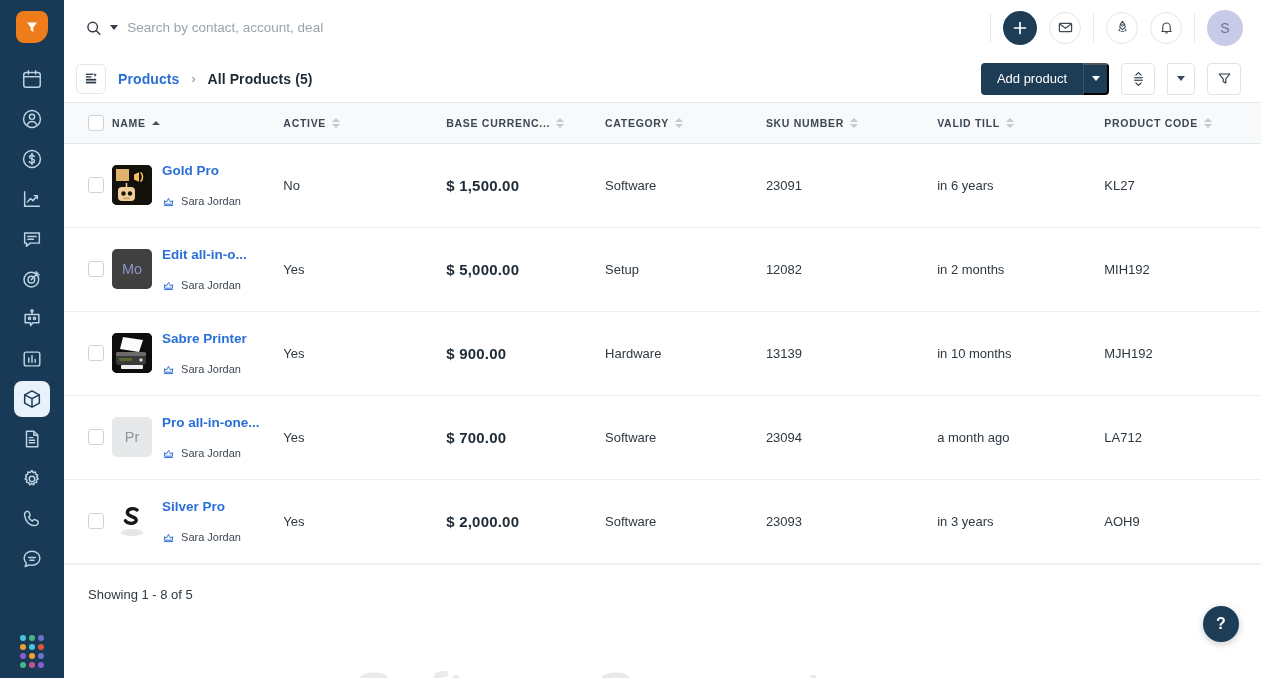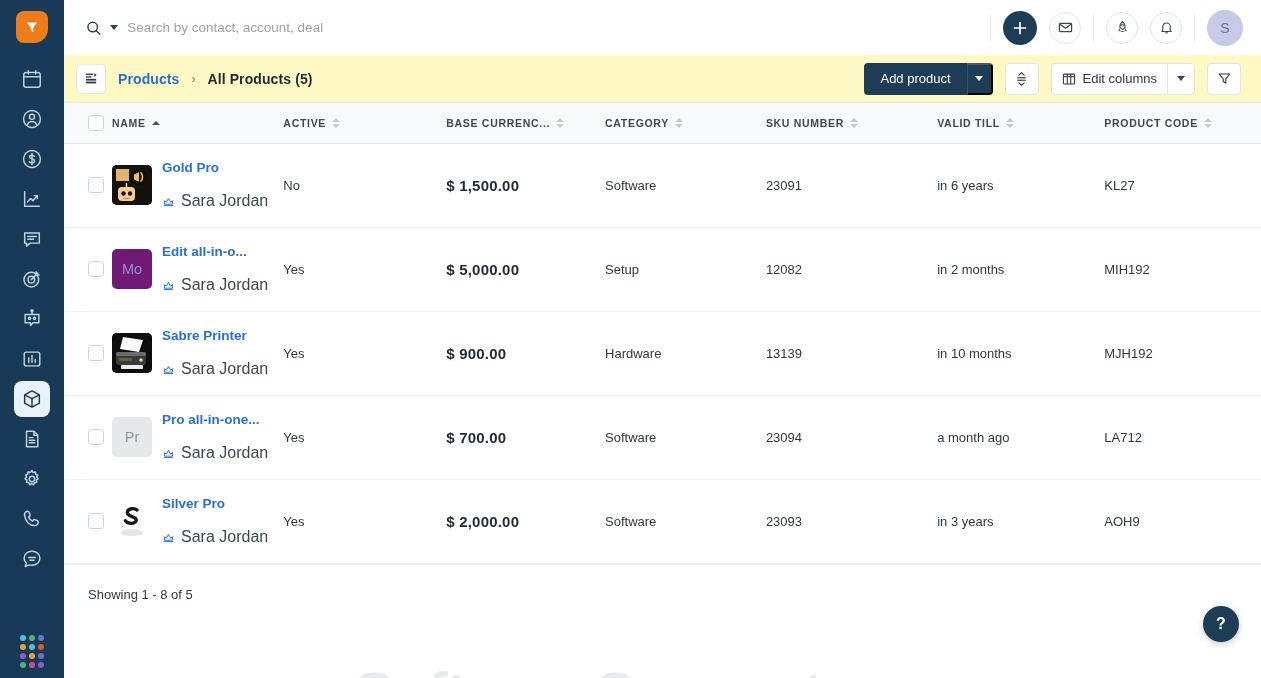--- a/index.html
+++ b/index.html
@@ -79,21 +79,21 @@
   .plus-btn:before { content: ""; position: absolute; }
   .avatar-top {
     width: 36px; height: 36px; border-radius: 50%;
     background: #c8cbe8; color: #6e7391;
     display: flex; align-items: center; justify-content: center;
     font-size: 14px; font-weight: 400;
   }
 
   
   .crumbbar {
-    height: 48px; background: #fef9c3;
+    height: 48px; background: #ffffff;
     border-bottom: 1px solid #e4e9ee;
     display: flex; align-items: center;
     padding: 0 20px 0 12px; gap: 12px;
     flex: 0 0 48px;
   }
   .sq-btn {
     width: 30px; height: 30px; border-radius: 5px;
     border: 1px solid #e2e7ec; background: #fff;
     display: flex; align-items: center; justify-content: center;
   }
@@ -175,21 +175,21 @@
     width: 40px; height: 40px; border-radius: 5px; flex: 0 0 40px;
     display: flex; align-items: center; justify-content: center;
     font-size: 14px; overflow: hidden; position: relative;
   }
   .thumb.letters { font-size: 14.5px; }
   .name-stack { display: flex; flex-direction: column; gap: 17px; min-width: 0; }
   .prod-name {
     color: #2a6fd6; font-size: 13.5px; font-weight: 700;
     white-space: nowrap; overflow: hidden; text-overflow: ellipsis;
   }
-  .owner { display: flex; align-items: center; gap: 6px; font-size: 16px; color: #3c4854; }
+  .owner { display: flex; align-items: center; gap: 6px; font-size: 11px; color: #3c4854; }
   .price { font-size: 15px; font-weight: 700; color: #1e2a35; letter-spacing: .2px; }
 
   .footer-row {
     height: 60px; background: #fff; display: flex; align-items: center;
     padding-left: 24px; font-size: 13px; color: #2d3842;
     border-top: 1px solid #edf1f5;
     position: relative; z-index: 2;
   }
   .watermark {
     position: absolute; left: 290px; top: 556px;
@@ -421,29 +421,20 @@
         <svg width="15" height="16" viewBox="0 0 16 18">
           <path d="M5 4.6L8 1.8l3 2.8" fill="none" stroke="#2b3845" stroke-width="1.3" stroke-linecap="round" stroke-linejoin="round"></path>
           <line x1="3.2" y1="7.6" x2="12.8" y2="7.6" stroke="#2b3845" stroke-width="1.3"></line>
           <line x1="3.2" y1="10.4" x2="12.8" y2="10.4" stroke="#2b3845" stroke-width="1.3"></line>
           <path d="M5 13.4L8 16.2l3-2.8" fill="none" stroke="#2b3845" stroke-width="1.3" stroke-linecap="round" stroke-linejoin="round"></path>
         </svg>
       </button>
 
 
       <div style="display:flex">
-        <button class="split-left">
-          <svg width="14" height="14" viewBox="0 0 16 16">
-            <rect x="1.6" y="2.4" width="12.8" height="11.2" rx="1" fill="none" stroke="#2b3845" stroke-width="1.2"></rect>
-            <line x1="6" y1="2.4" x2="6" y2="13.6" stroke="#2b3845" stroke-width="1.2"></line>
-            <line x1="10" y1="2.4" x2="10" y2="13.6" stroke="#2b3845" stroke-width="1.2"></line>
-            <line x1="1.6" y1="5.3" x2="14.4" y2="5.3" stroke="#2b3845" stroke-width="1.2"></line>
-          </svg>
-          <span>Edit columns</span>
-        </button>
         <button class="split-right">
           <span class="caret-d"></span>
         </button>
       </div>
 
       <button class="icon-btn">
         <svg width="15" height="15" viewBox="0 0 16 16">
           <path d="M2.3 3.2h11.4L9.4 8.3v4.6L6.6 11.2V8.3z" fill="none" stroke="#2b3845" stroke-width="1.2" stroke-linejoin="round"></path>
         </svg>
       </button>
@@ -559,21 +550,21 @@
               <td class="col-sku"><span>23091</span></td>
               <td class="col-valid"><span>in 6 years</span></td>
               <td class="col-code"><span>KL27</span></td>
             </tr>
             <tr>
               <td class="col-cb">
                 <span class="cb"></span>
               </td>
               <td class="col-name">
                 <div class="namecell">
-                  <div class="thumb letters" style="background:#701a75;color:#8f93c9">Mo</div>
+                  <div class="thumb letters" style="background:#404040;color:#8f93c9">Mo</div>
                   <div class="name-stack">
                     <a class="prod-name">Edit all-in-o...</a>
                     <span class="owner">
                       <svg width="13" height="13" viewBox="0 0 16 16">
                         <path d="M3 11.3V7l2.4 1.8L8 4.2l2.6 4.6L13 7v4.3z" fill="none" stroke="#2a6fd6" stroke-width="1.2" stroke-linejoin="round"></path>
                         <line x1="3" y1="13" x2="13" y2="13" stroke="#2a6fd6" stroke-width="1.2" stroke-linecap="round"></line>
                       </svg>
                       <span>Sara Jordan</span>
                     </span>
                   </div>

